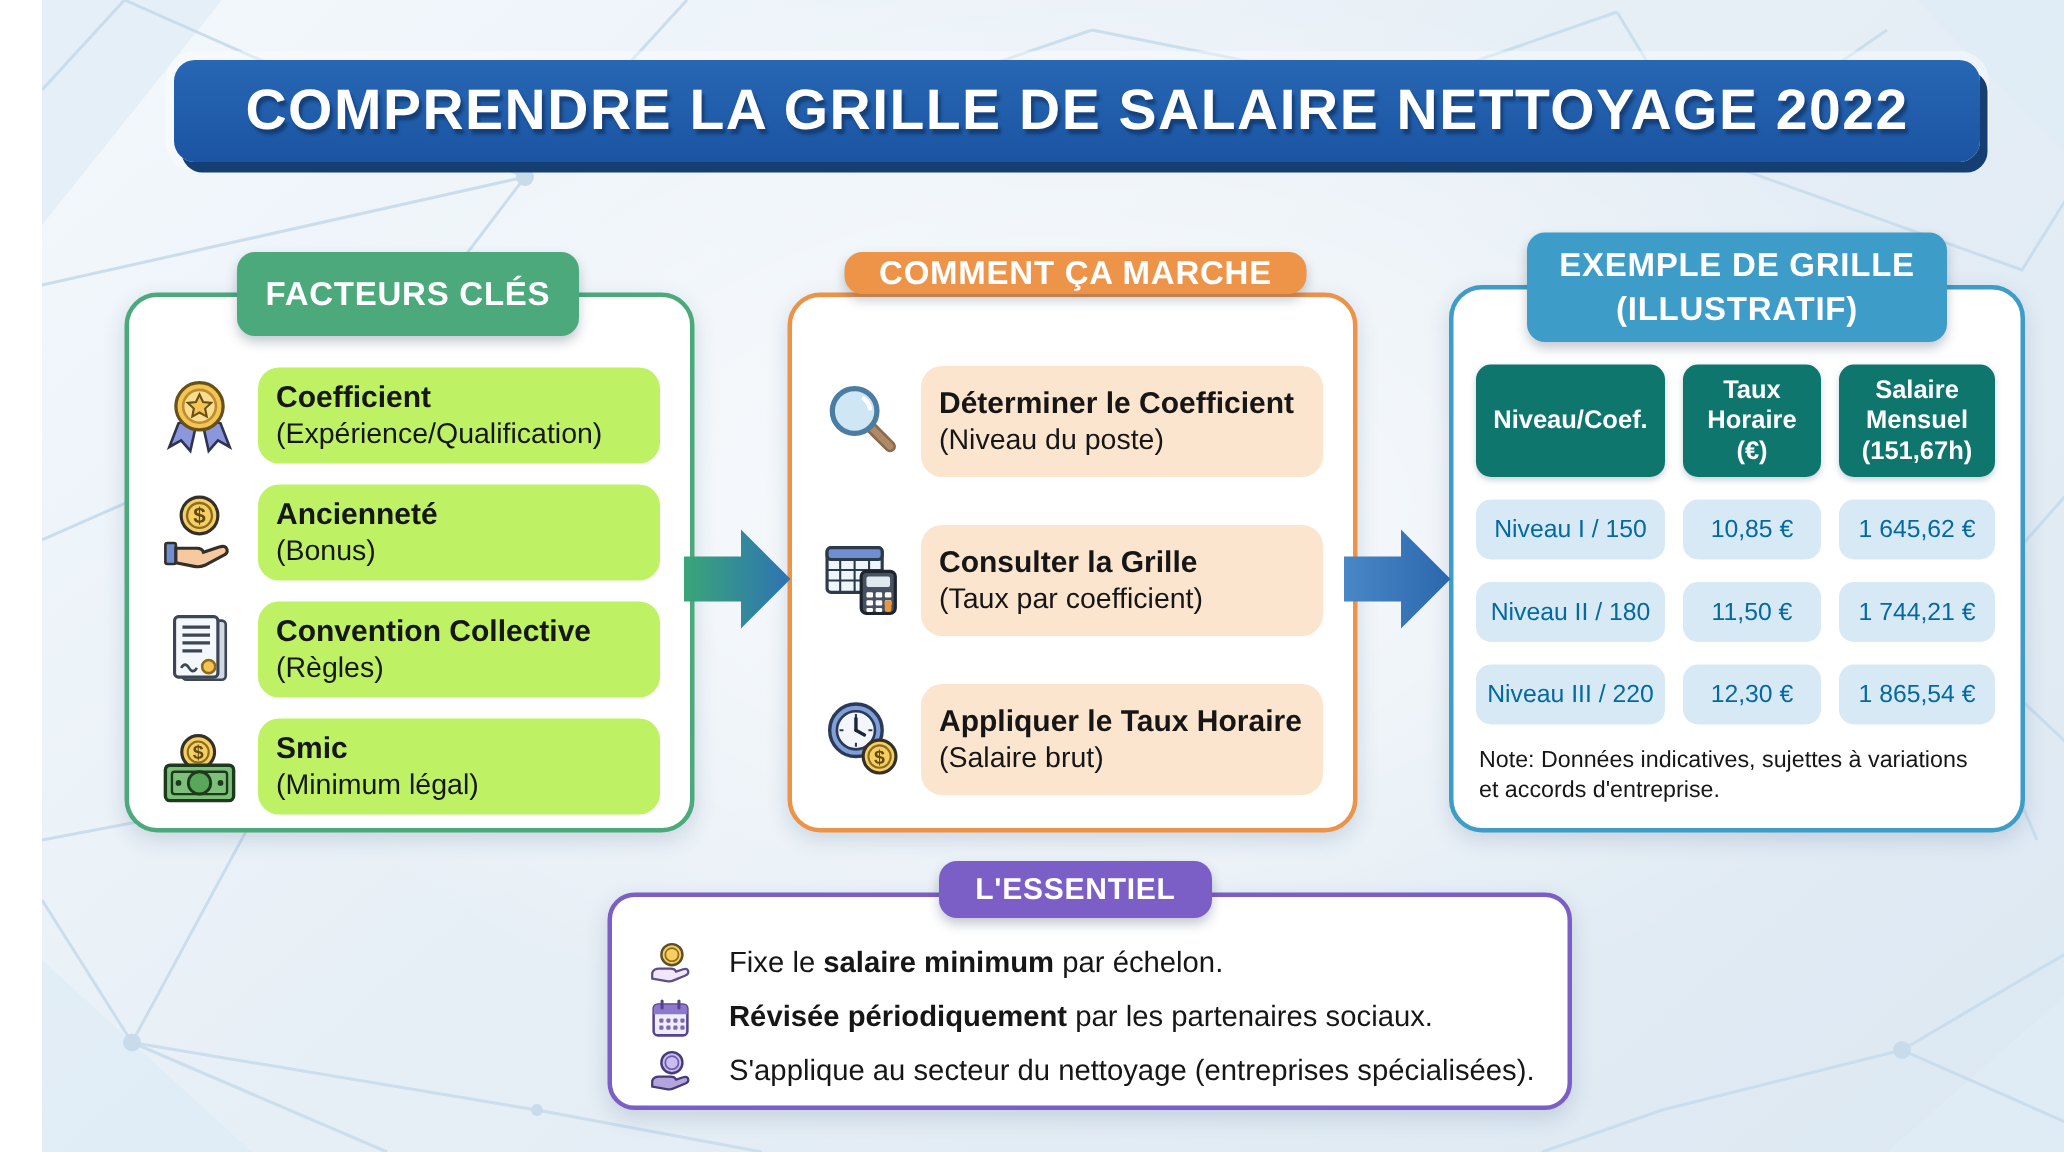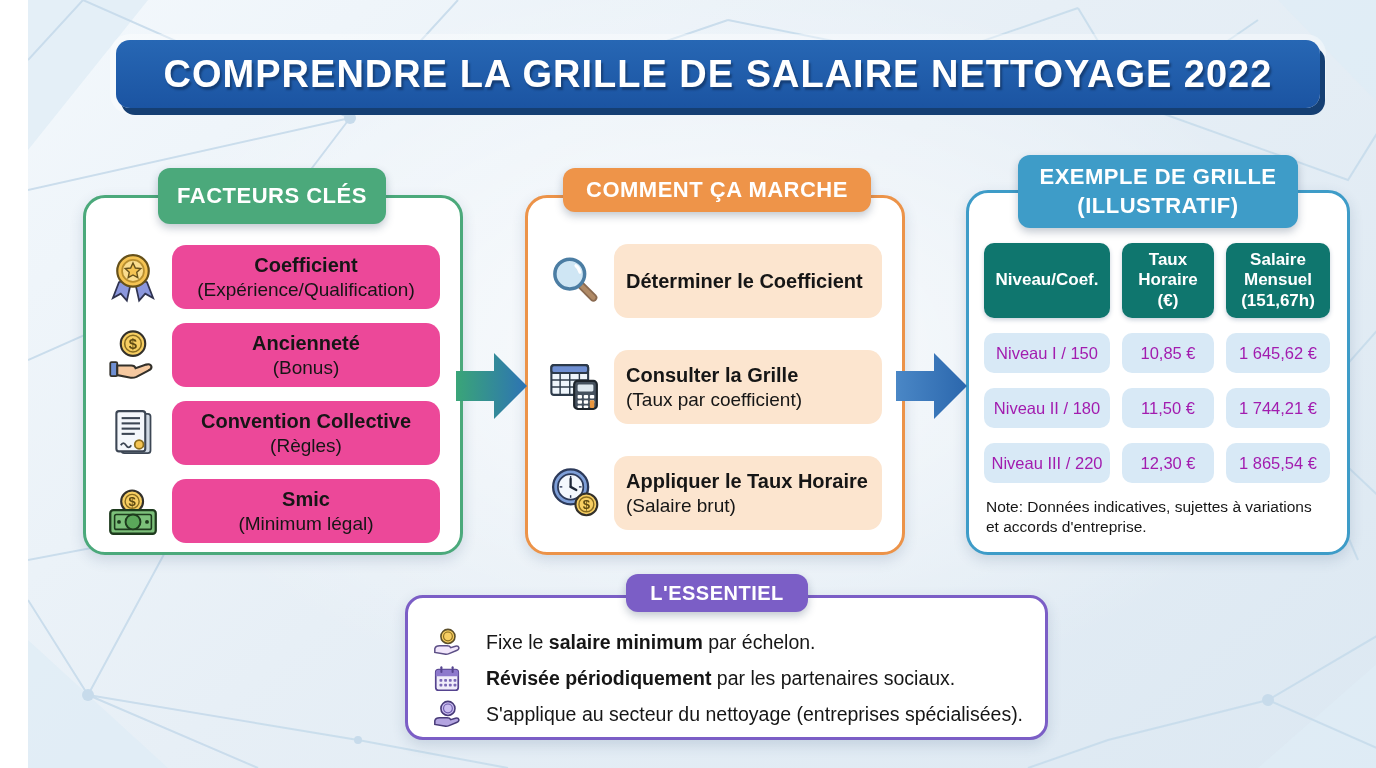--- a/index.html
+++ b/index.html
@@ -49,52 +49,52 @@
   #mid-panel   { left:497px; top:195px; width:380px; height:360px; border:3px solid #ec9349;
                  display:flex; flex-direction:column; justify-content:space-between;
                  padding:46px 20px 22px 18px; }
   #right-panel { left:938px; top:190px; width:384px; height:365px; border:3px solid #3e9cc8;
                  padding:50px 11px 0 15px; }
   #bottom-panel{ left:377px; top:595px; width:643px; height:145px; border:3px solid #7b5ec6;
                  border-radius:18px; padding:30px 16px 10px 24px;
                  display:flex; flex-direction:column; gap:6px; }
 
   #badge-left   { left:130px; top:168px; width:228px; height:56px; background:#4ba97b; font-size:22px; }
-  #badge-mid    { left:535px; top:168px; width:308px; height:44px; background:#ee9449; font-size:22px; }
+  #badge-mid    { left:535px; top:168px; width:308px; height:28px; background:#ee9449; font-size:22px; }
   #badge-right  { left:990px; top:155px; width:280px; height:73px; background:#3e9cc8; font-size:22px; line-height:1.28; }
   #badge-bottom { left:598px; top:574px; width:182px; height:38px; background:#7b5ec6; font-size:20px; }
 
   
   .item-row { display:flex; align-items:center; gap:10px; }
   #left-panel .item-row { height:58px; }
   #mid-panel  .item-row { height:74px; }
   .icn { width:58px; height:58px; flex:0 0 58px; display:flex; align-items:center; justify-content:center; }
   .card {
     flex:1; border-radius:14px; padding:8px 12px;
     display:flex; flex-direction:column; justify-content:center;
   }
-  .green-card  { background:#ec4899;text-align:center; }
+  .green-card  { background:#bef264; }
   .orange-card { background:#fce5cf; min-height:74px; }
   .item-title { font-size:20px; font-weight:bold; line-height:1.25; white-space:nowrap; }
   .item-sub   { font-size:19px; line-height:1.25; white-space:nowrap; }
 
   
   .grid {
     display:grid; grid-template-columns:126px 92px 104px;
     grid-template-rows:75px 40px 40px 40px;
     column-gap:12px; row-gap:15px;
   }
   .th {
     background:#0f766e; border-radius:10px; color:#fff; font-weight:bold;
     font-size:17px; line-height:1.2; text-align:center;
     display:flex; flex-direction:column; align-items:center; justify-content:center;
     box-shadow:0 2px 4px rgba(40,70,110,.25);
   }
   .td {
-    background:#d8e9f6; border-radius:10px; font-size:16.5px; color:#a21caf;
+    background:#d8e9f6; border-radius:10px; font-size:16.5px; color:#0369a1;
     display:flex; align-items:center; justify-content:center; white-space:nowrap;
   }
   .note { margin:14px 2px 0 2px; font-size:15.5px; line-height:1.3; color:#161616; white-space:nowrap; }
 
   
   .ess-row { display:flex; align-items:center; gap:24px; height:30px; }
   .icn-s { width:30px; height:30px; flex:0 0 30px; display:flex; align-items:center; justify-content:center; }
   .ess-text { margin:0; font-size:19.5px; line-height:1.2; white-space:nowrap; }
   .ess-text b { font-weight:bold; }
 
@@ -222,20 +222,21 @@
       <span class="icn">
         <svg viewBox="0 0 64 64" width="56" height="56">
           <line x1="38" y1="36" x2="53" y2="51" stroke="#8a6a50" stroke-width="9" stroke-linecap="round"></line>
           <line x1="38" y1="36" x2="53" y2="51" stroke="#b08a66" stroke-width="5" stroke-linecap="round"></line>
           <circle cx="26" cy="24" r="17" fill="#cfe6f4" stroke="#4b7da3" stroke-width="4"></circle>
           <path d="M33 14.5 a12 12 0 0 1 4.6 7.5" stroke="#ffffff" stroke-width="3.4" fill="none" stroke-linecap="round"></path>
         </svg>
       </span>
       <div class="card orange-card">
         <div class="item-title">Déterminer le Coefficient</div>
+        <div class="item-sub">(Niveau du poste)</div>
       </div>
     </div>
     <div class="item-row">
       <span class="icn">
         <svg viewBox="0 0 64 64" width="56" height="56">
           <rect x="5" y="7" width="42" height="34" rx="3" fill="#eef5fb" stroke="#2c3a4a" stroke-width="2.4"></rect>
           <rect x="5" y="7" width="42" height="9" rx="3" fill="#6f8fd2" stroke="#2c3a4a" stroke-width="2.4"></rect>
           <line x1="5" y1="24" x2="47" y2="24" stroke="#2c3a4a" stroke-width="1.6"></line>
           <line x1="5" y1="32" x2="47" y2="32" stroke="#2c3a4a" stroke-width="1.6"></line>
           <line x1="15" y1="16" x2="15" y2="41" stroke="#2c3a4a" stroke-width="1.6"></line>

